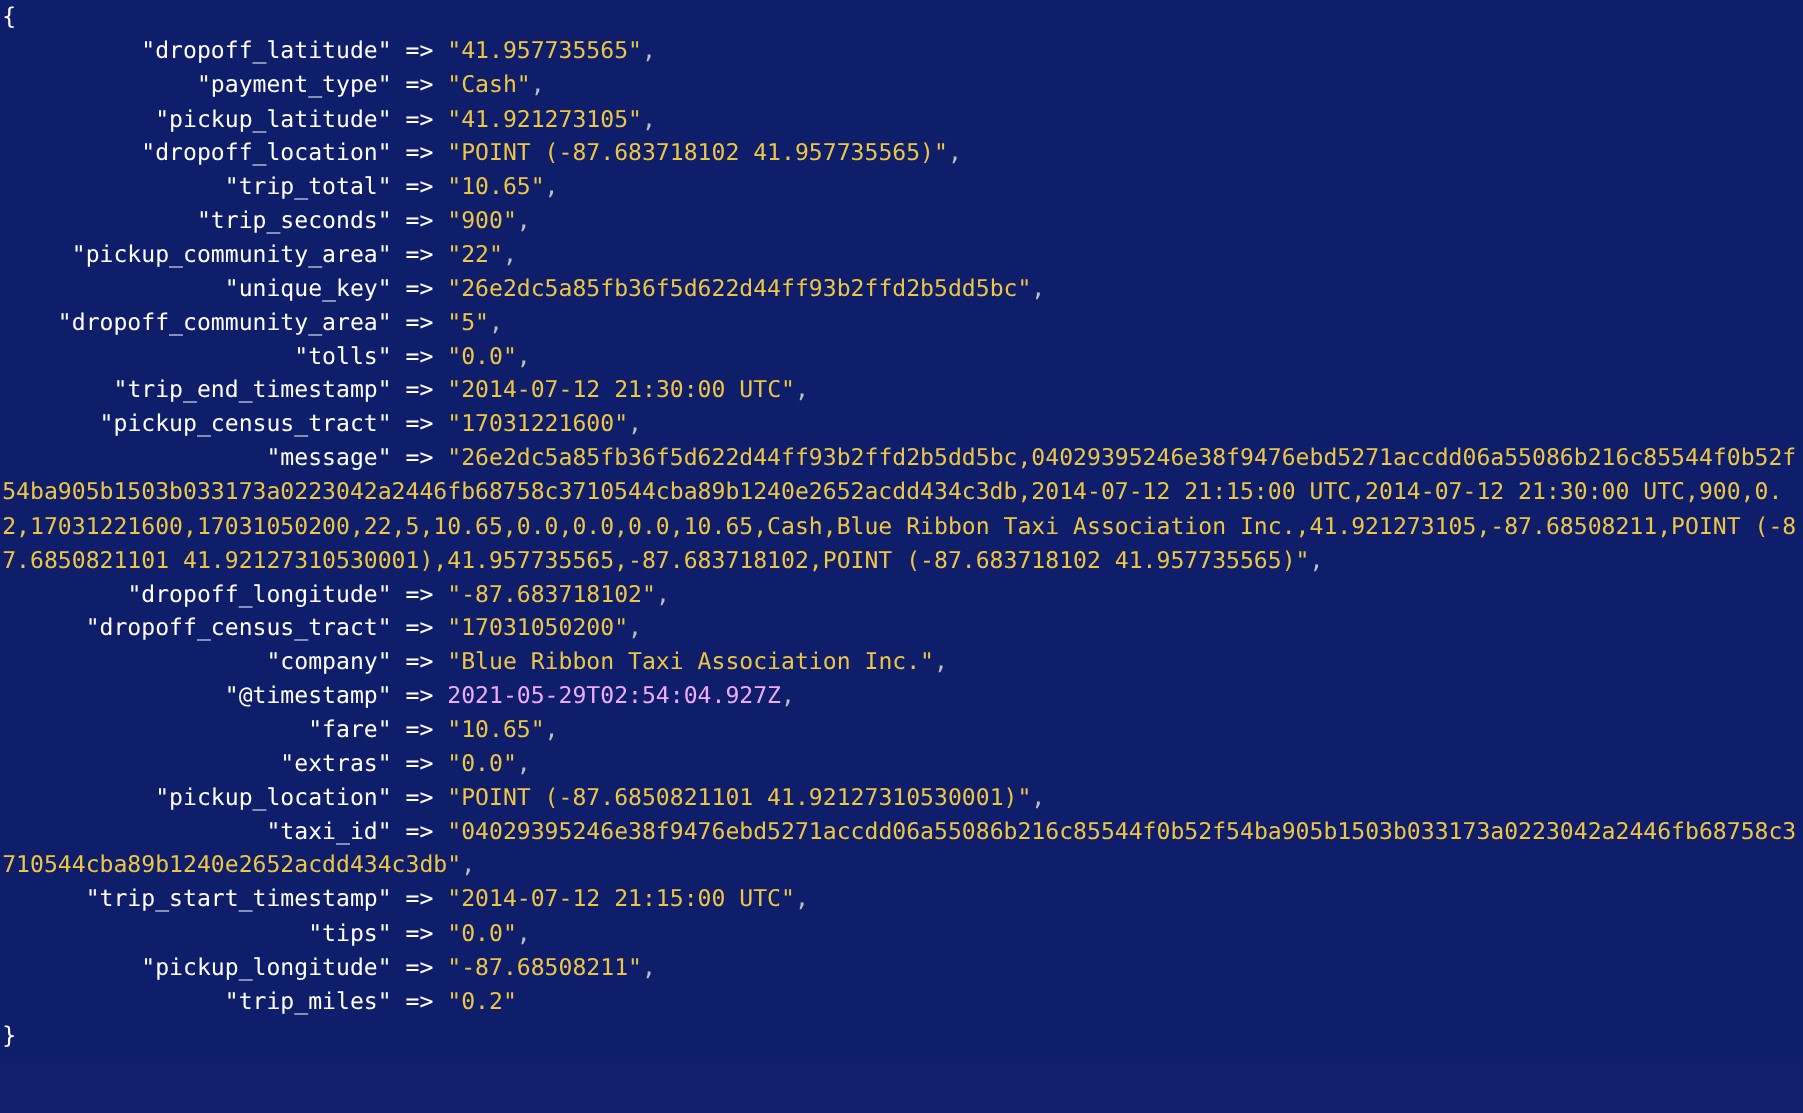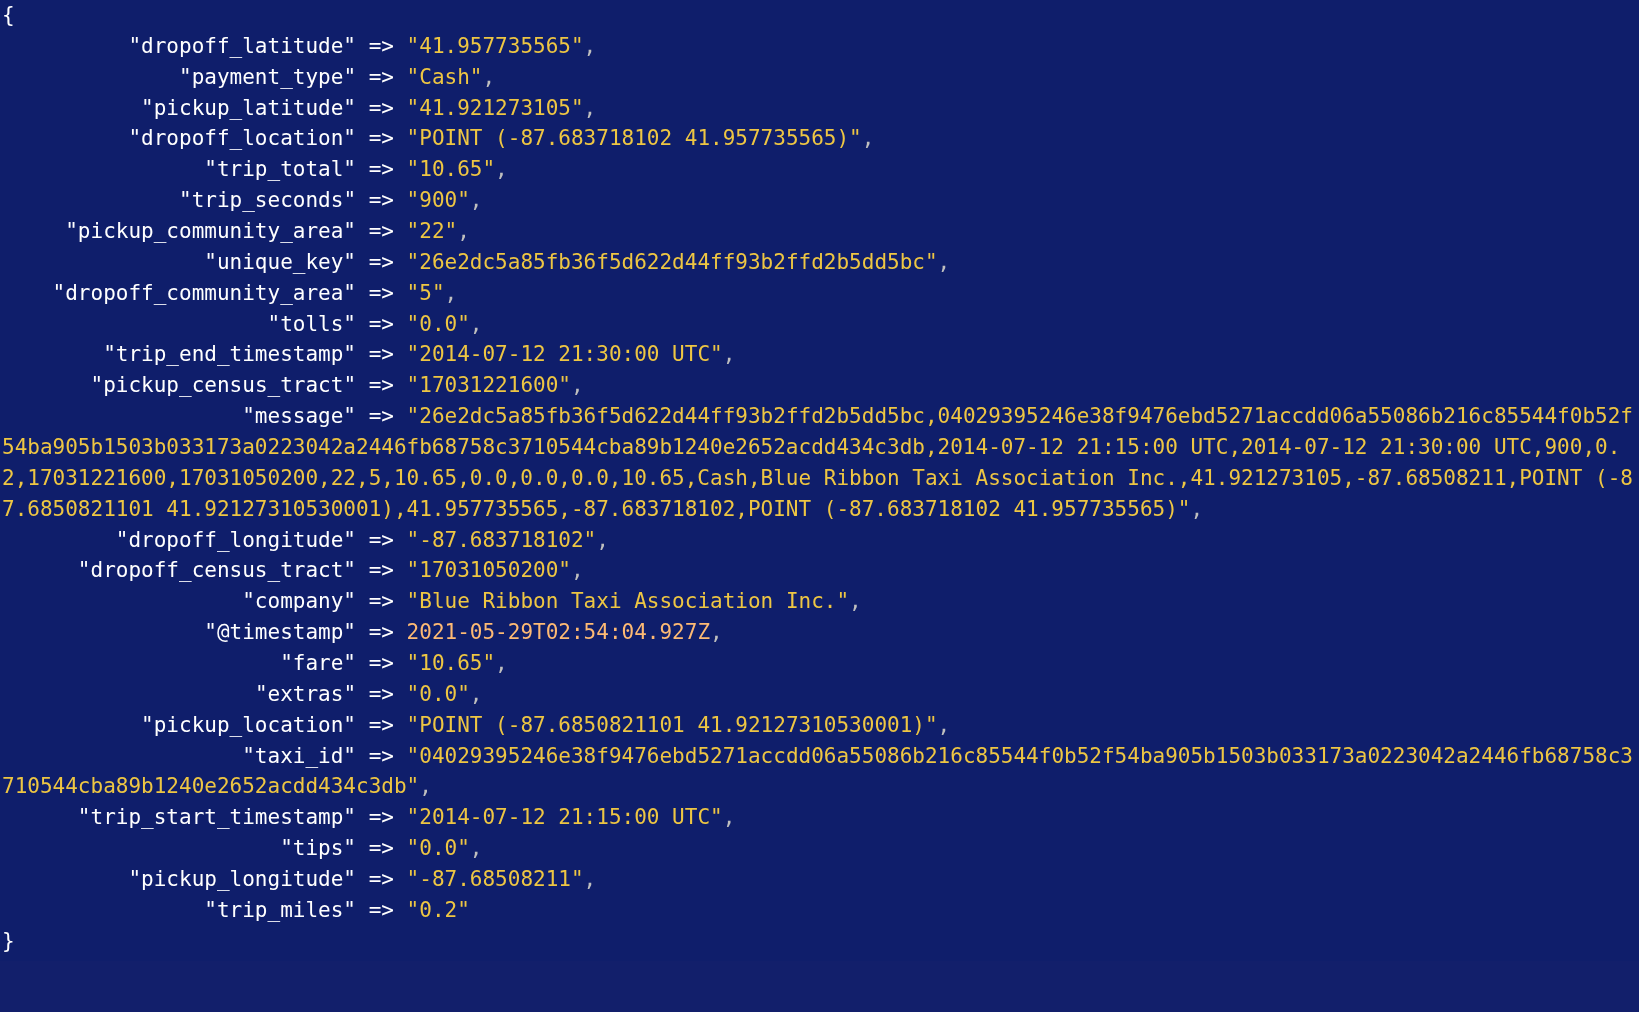--- a/index.html
+++ b/index.html
@@ -19,21 +19,21 @@
   }
   .term {
     padding: 0 2px 4px 2px;
     white-space: pre-wrap;
     word-break: break-all;
   }
   .brace  { color: #ffffff; }
   .key    { color: #ffffff; }
   .arrow  { color: #ffffff; }
   .str    { color: #eec643; }      
-  .ts     { color: #fdba74; margin-top: 24px; }      
+  .ts     { color: #f0abfc; margin-top: 24px; }      
   .punct  { color: #bfbfbf; }
   
   .row .punct.comma { color: #bfbfbf; }
 </style>
 </head>
 <body>
 
 <div class="term" id="term"><div><span class="brace">{</span></div><div class="row">          <span class="key">"dropoff_latitude"</span><span class="arrow"> =&gt; </span><span class="str">"41.957735565"</span><span class="punct comma">,</span></div><div class="row">              <span class="key">"payment_type"</span><span class="arrow"> =&gt; </span><span class="str">"Cash"</span><span class="punct comma">,</span></div><div class="row">           <span class="key">"pickup_latitude"</span><span class="arrow"> =&gt; </span><span class="str">"41.921273105"</span><span class="punct comma">,</span></div><div class="row">          <span class="key">"dropoff_location"</span><span class="arrow"> =&gt; </span><span class="str">"POINT (-87.683718102 41.957735565)"</span><span class="punct comma">,</span></div><div class="row">                <span class="key">"trip_total"</span><span class="arrow"> =&gt; </span><span class="str">"10.65"</span><span class="punct comma">,</span></div><div class="row">              <span class="key">"trip_seconds"</span><span class="arrow"> =&gt; </span><span class="str">"900"</span><span class="punct comma">,</span></div><div class="row">     <span class="key">"pickup_community_area"</span><span class="arrow"> =&gt; </span><span class="str">"22"</span><span class="punct comma">,</span></div><div class="row">                <span class="key">"unique_key"</span><span class="arrow"> =&gt; </span><span class="str">"26e2dc5a85fb36f5d622d44ff93b2ffd2b5dd5bc"</span><span class="punct comma">,</span></div><div class="row">    <span class="key">"dropoff_community_area"</span><span class="arrow"> =&gt; </span><span class="str">"5"</span><span class="punct comma">,</span></div><div class="row">                     <span class="key">"tolls"</span><span class="arrow"> =&gt; </span><span class="str">"0.0"</span><span class="punct comma">,</span></div><div class="row">        <span class="key">"trip_end_timestamp"</span><span class="arrow"> =&gt; </span><span class="str">"2014-07-12 21:30:00 UTC"</span><span class="punct comma">,</span></div><div class="row">       <span class="key">"pickup_census_tract"</span><span class="arrow"> =&gt; </span><span class="str">"17031221600"</span><span class="punct comma">,</span></div><div class="row">                   <span class="key">"message"</span><span class="arrow"> =&gt; </span><span class="str">"26e2dc5a85fb36f5d622d44ff93b2ffd2b5dd5bc,04029395246e38f9476ebd5271accdd06a55086b216c85544f0b52f54ba905b1503b033173a0223042a2446fb68758c3710544cba89b1240e2652acdd434c3db,2014-07-12 21:15:00 UTC,2014-07-12 21:30:00 UTC,900,0.2,17031221600,17031050200,22,5,10.65,0.0,0.0,0.0,10.65,Cash,Blue Ribbon Taxi Association Inc.,41.921273105,-87.68508211,POINT (-87.6850821101 41.92127310530001),41.957735565,-87.683718102,POINT (-87.683718102 41.957735565)"</span><span class="punct comma">,</span></div><div class="row">         <span class="key">"dropoff_longitude"</span><span class="arrow"> =&gt; </span><span class="str">"-87.683718102"</span><span class="punct comma">,</span></div><div class="row">      <span class="key">"dropoff_census_tract"</span><span class="arrow"> =&gt; </span><span class="str">"17031050200"</span><span class="punct comma">,</span></div><div class="row">                   <span class="key">"company"</span><span class="arrow"> =&gt; </span><span class="str">"Blue Ribbon Taxi Association Inc."</span><span class="punct comma">,</span></div><div class="row">                <span class="key">"@timestamp"</span><span class="arrow"> =&gt; </span><span class="ts">2021-05-29T02:54:04.927Z</span><span class="punct comma">,</span></div><div class="row">                      <span class="key">"fare"</span><span class="arrow"> =&gt; </span><span class="str">"10.65"</span><span class="punct comma">,</span></div><div class="row">                    <span class="key">"extras"</span><span class="arrow"> =&gt; </span><span class="str">"0.0"</span><span class="punct comma">,</span></div><div class="row">           <span class="key">"pickup_location"</span><span class="arrow"> =&gt; </span><span class="str">"POINT (-87.6850821101 41.92127310530001)"</span><span class="punct comma">,</span></div><div class="row">                   <span class="key">"taxi_id"</span><span class="arrow"> =&gt; </span><span class="str">"04029395246e38f9476ebd5271accdd06a55086b216c85544f0b52f54ba905b1503b033173a0223042a2446fb68758c3710544cba89b1240e2652acdd434c3db"</span><span class="punct comma">,</span></div><div class="row">      <span class="key">"trip_start_timestamp"</span><span class="arrow"> =&gt; </span><span class="str">"2014-07-12 21:15:00 UTC"</span><span class="punct comma">,</span></div><div class="row">                      <span class="key">"tips"</span><span class="arrow"> =&gt; </span><span class="str">"0.0"</span><span class="punct comma">,</span></div><div class="row">          <span class="key">"pickup_longitude"</span><span class="arrow"> =&gt; </span><span class="str">"-87.68508211"</span><span class="punct comma">,</span></div><div class="row">                <span class="key">"trip_miles"</span><span class="arrow"> =&gt; </span><span class="str">"0.2"</span></div><div><span class="brace">}</span></div></div>
 
 </body></html>

